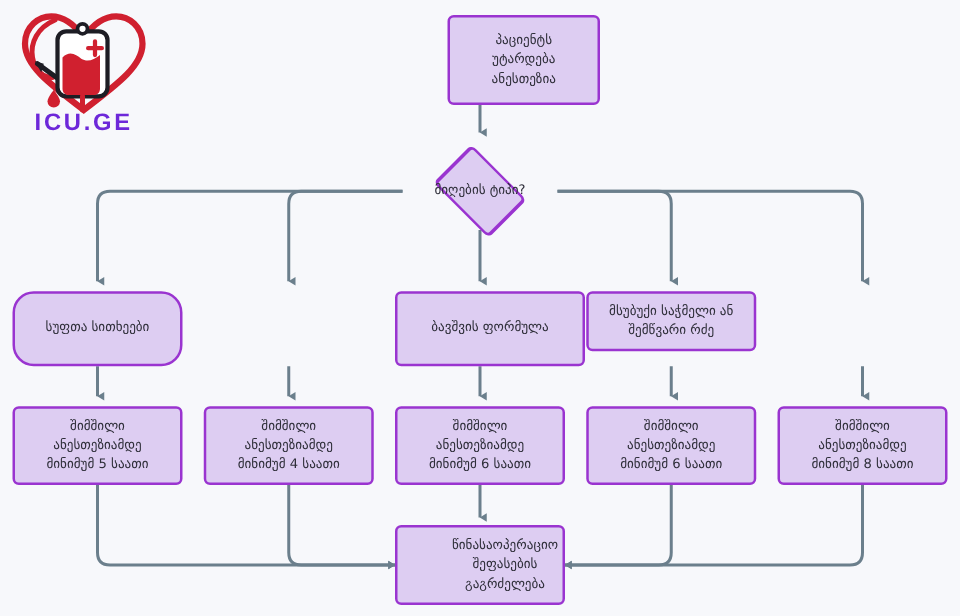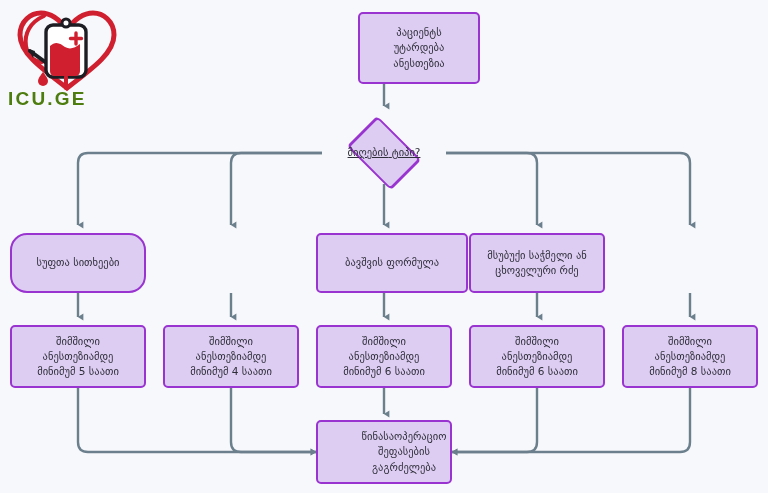--- a/index.html
+++ b/index.html
@@ -26,24 +26,25 @@
     top: 4px;
     width: 118px;
     height: 112px;
   }
   #logo svg { display: block; }
   #logo-text {
     position: absolute;
     left: 0;
     top: 84px;
     width: 118px;
+    text-align: center;
     font-size: 19px;
     letter-spacing: 2.2px;
     font-weight: bold;
-    color: #4d7c0f;
+    color: #6d28d9;
     font-family: "Liberation Sans", sans-serif;
   }
 
   
   #edges {
     position: absolute;
     left: 0;
     top: 0;
     width: 768px;
     height: 493px;
@@ -77,21 +78,20 @@
   }
   .diamond-text {
     position: absolute;
     display: flex;
     align-items: center;
     justify-content: center;
     text-align: center;
     color: #2f2f3a;
     font-size: 10.5px;
     line-height: 1.5;
-    text-decoration: underline;
   }
 </style>
 </head>
 <body>
 
 <div id="stage">
 
   <div id="logo">
     <svg width="118" height="88" viewBox="0 0 118 88">
 
@@ -178,24 +178,24 @@
     </div>
   </div>
 
 
   <div class="node" style="left:316px; top:233px; width:152px; height:60px;">
     <div>
       <span class="label">ბავშვის ფორმულა</span>
     </div>
   </div>
 
-  <div class="node" style="left:469px; top:233px; width:136px; height:60px;">
+  <div class="node" style="left:469px; top:233px; width:136px; height:48px;">
     <div>
       <span class="label">მსუბუქი საჭმელი ან</span>
-      <span class="label">ცხოველური რძე</span>
+      <span class="label">შემწვარი რძე</span>
     </div>
   </div>
 
 
   <div class="node" style="left:10px; top:325px; width:136px; height:63px;">
     <div>
       <span class="label">შიმშილი</span>
       <span class="label">ანესთეზიამდე</span>
       <span class="label">მინიმუმ 5 საათი</span>
     </div>

